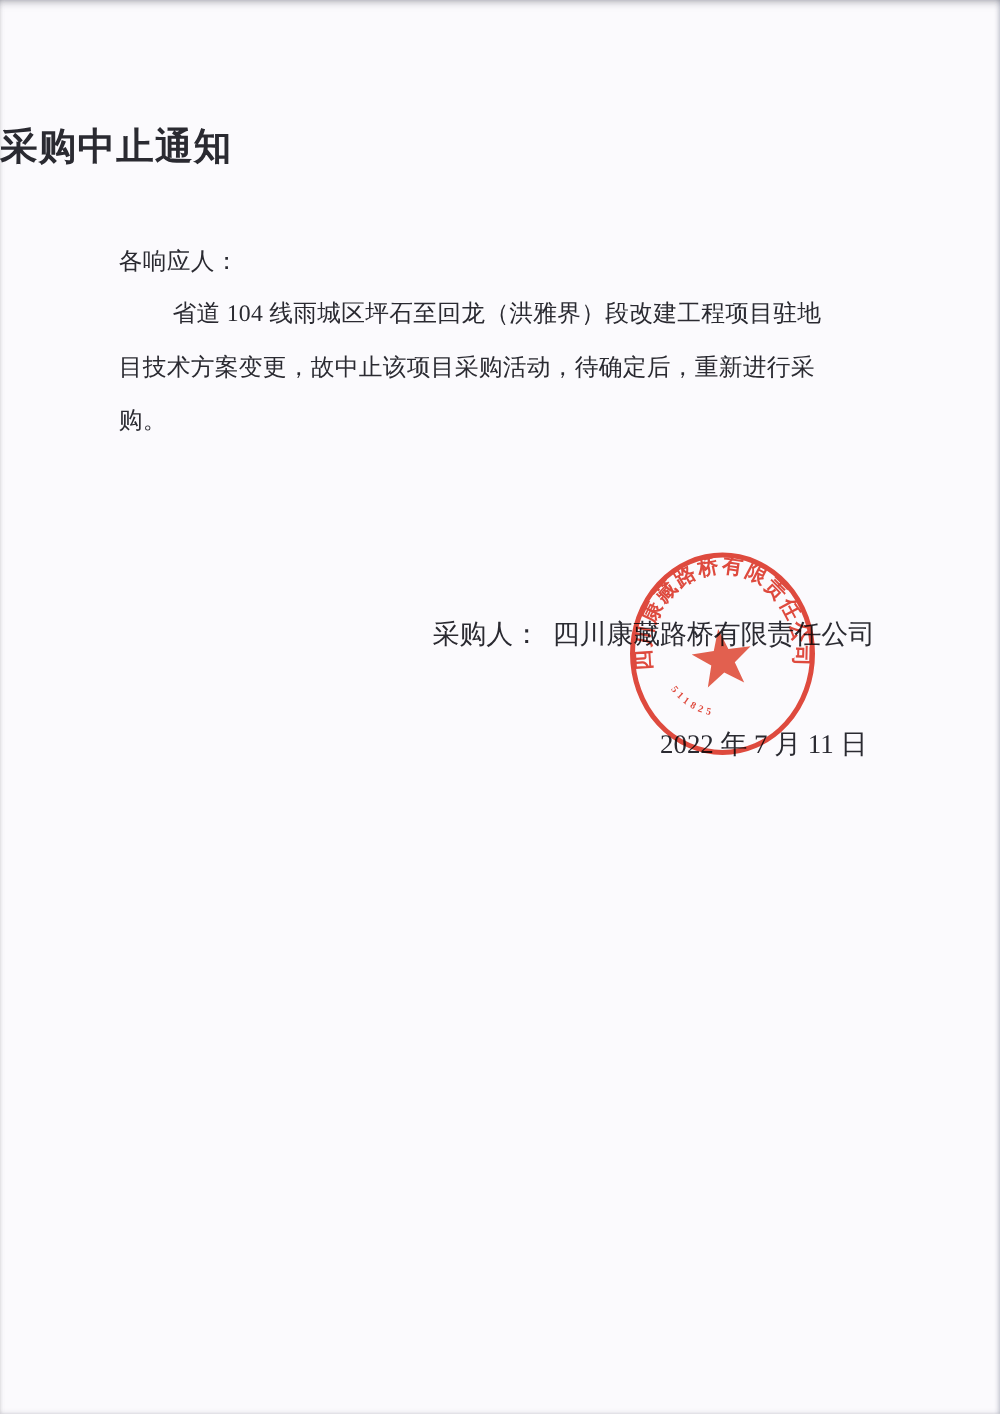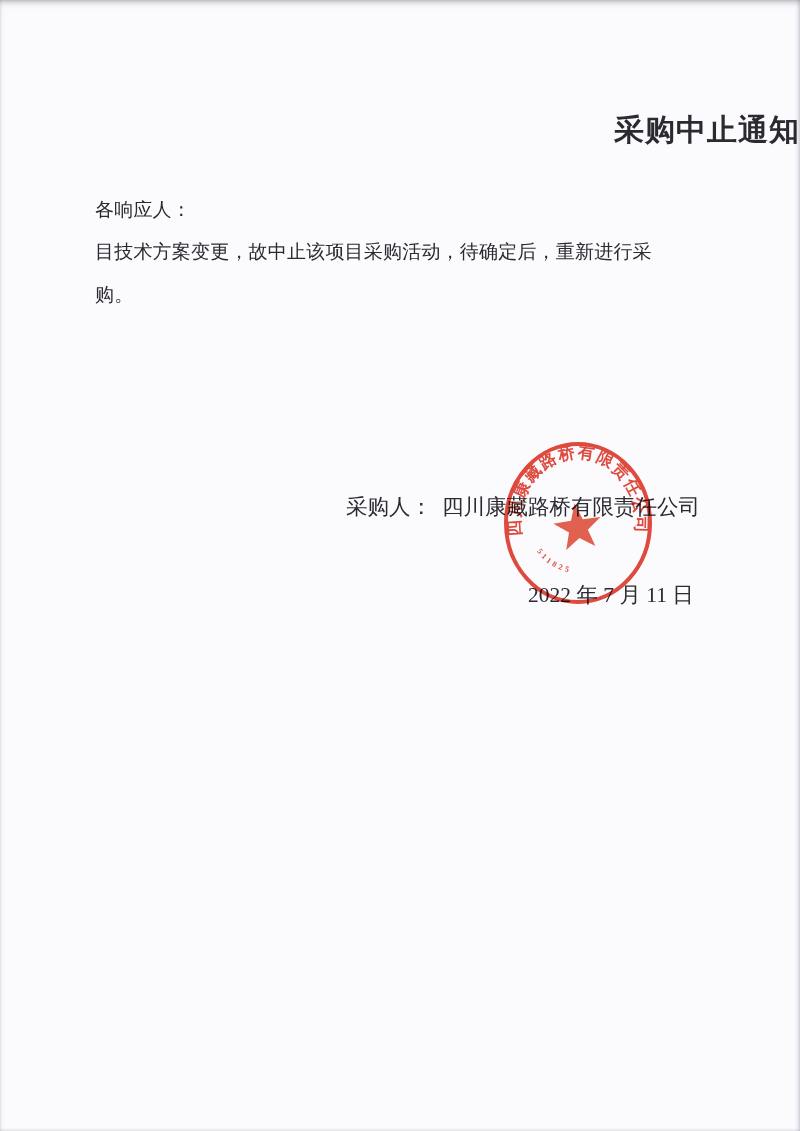--- a/index.html
+++ b/index.html
@@ -17,24 +17,24 @@
     color: #2a2a31;
     overflow: hidden;
     box-shadow:
       inset 0 5px 7px -4px rgba(95,95,105,.55),
       inset -3px 0 4px -2px rgba(120,130,155,.40),
       inset 2px 0 4px -3px rgba(120,120,130,.35),
       inset 0 -3px 5px -4px rgba(120,120,130,.30);
   }
   .doc-title {
     position: absolute;
-    top: 110px;
+    top: 97px;
     left: 0;
     right: 0;
-    text-align: right;
+    text-align: left;
     font-size: 30px;
     font-weight: bold;
     letter-spacing: 1px;
   }
   .doc-body {
     position: absolute;
     top: 189px;
     left: 95px;
     width: 616px;
     font-size: 19px;
@@ -76,20 +76,21 @@
 </style>
 </head>
 <body>
 
 <div class="page">
 
   <div class="doc-title">采购中止通知</div>
 
   <div class="doc-body">
     <div class="body-line">各响应人：</div>
+    <div class="body-line indent">省道 104 线雨城区坪石至回龙（洪雅界）段改建工程项目驻地</div>
     <div class="body-line">目技术方案变更，故中止该项目采购活动，待确定后，重新进行采</div>
     <div class="body-line">购。</div>
   </div>
 
   <div class="signature-line">
     <span>采购人：</span><span class="gap"></span><span>四川康藏路桥有限责任公司</span>
   </div>
 
   <div class="date-line">2022 年 7 月 11 日</div>
 

